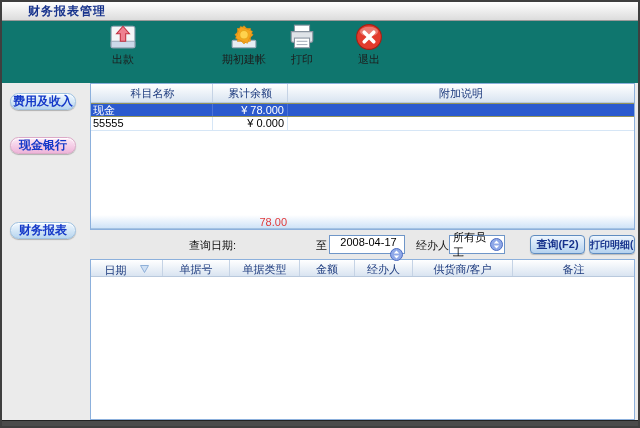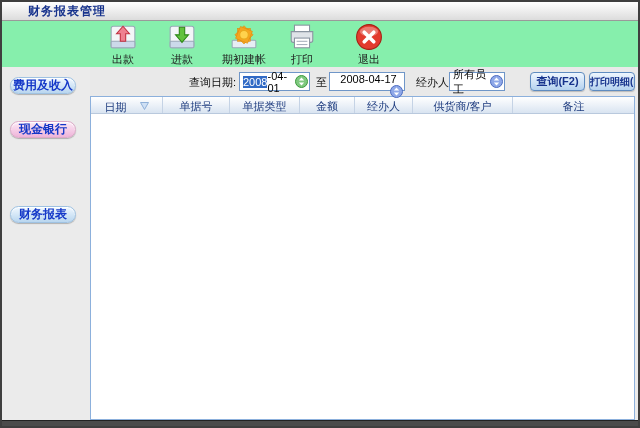--- a/index.html
+++ b/index.html
@@ -8,21 +8,21 @@
 
   .window { position:relative; width:640px; height:428px; background:#ebebeb;
             border:2px solid #3f3f3f; overflow:hidden; display:flex; flex-direction:column; }
 
   
   .titlebar { height:19px; background:linear-gradient(#ffffff,#dcdcdc);
               border-bottom:1px solid #9a9a9a; display:flex; align-items:center; }
   .titlebar .title { margin-left:26px; color:#16328c; font-weight:bold; font-size:12px; letter-spacing:1px; }
 
   
-  .toolbar { position:relative; height:46px; background:#86efac; flex:none; }
+  .toolbar { position:relative; height:62px; background:#0f766e; flex:none; }
   .tool-btn { position:absolute; top:2px; width:64px; text-align:center; cursor:default; }
   .tool-btn .ticon { display:block; height:28px; }
   .tool-btn .tlabel { display:block; margin-top:1px; color:#1d1d1d; font-size:11px; }
 
   
   .body { flex:1; display:flex; min-height:0; }
   .sidebar { width:88px; flex:none; position:relative; background:#ebebeb; }
   .side-btn { position:absolute; left:8px; width:66px; height:17px; border-radius:9px;
               border:1px solid #9fc2e2; background:linear-gradient(#f0f8ff,#b9d6ef);
               color:#1438c8; font-weight:bold; font-size:12px; text-align:center; line-height:15px;
@@ -92,30 +92,20 @@
       <span class="ticon">
         <svg width="28" height="28" viewBox="0 0 26 26">
           <rect x="2" y="3" width="22" height="20" rx="2" fill="#f4f6f8" stroke="#9aa8b8"></rect>
           <rect x="2" y="17" width="22" height="6" rx="1" fill="#ccd9ea" stroke="#9aa8b8"></rect>
           <path d="M13 3 L19 10 H15.5 V17 H10.5 V10 H7 Z" fill="#ef8090" stroke="#c03040"></path>
         </svg>
       </span>
       <span class="tlabel">出款</span>
     </div>
 
-    <div class="tool-btn" style="left:148px;">
-      <span class="ticon">
-        <svg width="28" height="28" viewBox="0 0 26 26">
-          <rect x="2" y="3" width="22" height="20" rx="2" fill="#f4f6f8" stroke="#9aa8b8"></rect>
-          <rect x="2" y="17" width="22" height="6" rx="1" fill="#ccd9ea" stroke="#9aa8b8"></rect>
-          <path d="M13 18 L19 11 H15.5 V4 H10.5 V11 H7 Z" fill="#62c23e" stroke="#2e8818"></path>
-        </svg>
-      </span>
-      <span class="tlabel">进款</span>
-    </div>
 
     <div class="tool-btn" style="left:210px;">
       <span class="ticon">
         <svg width="28" height="28" viewBox="0 0 26 26">
           <rect x="2" y="16" width="22" height="7" rx="1" fill="#e7edf4" stroke="#9aa8b8"></rect>
           <g fill="#f6a51f" stroke="#d88a10" stroke-width="0.5">
             <rect x="7" y="5" width="12" height="12"></rect>
             <rect x="7" y="5" width="12" height="12" transform="rotate(45 13 11)"></rect>
             <rect x="7" y="5" width="12" height="12" transform="rotate(22.5 13 11)"></rect>
           </g>
@@ -153,35 +143,45 @@
   <div class="body">
 
     <div class="sidebar">
       <div class="side-btn" style="top:10px;">费用及收入</div>
       <div class="side-btn active" style="top:54px;">现金银行</div>
       <div class="side-btn" style="top:139px;">财务报表</div>
     </div>
 
     <div class="panel">
 
+      <div class="table-block tb1">
+        <div class="thead">
+          <div class="th c1-name">科目名称</div>
+          <div class="th c1-bal">累计余额</div>
+          <div class="th c1-note">附加说明</div>
+        </div>
+        <div class="trow selected">
+          <div class="td c1-name">现金</div>
+          <div class="td c1-bal num">¥ 78.000</div>
+          <div class="td c1-note"></div>
+        </div>
+        <div class="trow">
+          <div class="td c1-name">55555</div>
+          <div class="td c1-bal num">¥ 0.000</div>
+          <div class="td c1-note"></div>
+        </div>
+        <div class="spacer"></div>
+        <div class="total-bar">
+          <div class="tval t1w">78.00</div>
+        </div>
+      </div>
 
       <div class="query-bar">
         <span class="q-label" style="left:99px;">查询日期:</span>
 
-        <div class="q-box" style="left:149px; width:71px;">
-          <span class="sel-part">2008</span>
-            <span>-04-01</span>
-          <span class="sp">
-            <svg width="13" height="13" viewBox="0 0 13 13">
-              <circle cx="6.5" cy="6.5" r="6" fill="#7ec87e" stroke="#3c9a3c"></circle>
-              <path d="M6.5 2.6 L9.2 5.5 H3.8 Z" fill="#ffffff"></path>
-              <path d="M6.5 10.4 L9.2 7.5 H3.8 Z" fill="#ffffff"></path>
-            </svg>
-          </span>
-        </div>
 
         <span class="q-label" style="left:226px;">至</span>
 
         <div class="q-box" style="left:239px; width:76px;flex-direction:column;">
           <span>2008-04-17</span>
           <span class="sp">
             <svg width="13" height="13" viewBox="0 0 13 13">
               <circle cx="6.5" cy="6.5" r="6" fill="#8fa8e8" stroke="#4d6cc0"></circle>
               <path d="M6.5 2.6 L9.2 5.5 H3.8 Z" fill="#ffffff"></path>
               <path d="M6.5 10.4 L9.2 7.5 H3.8 Z" fill="#ffffff"></path>

